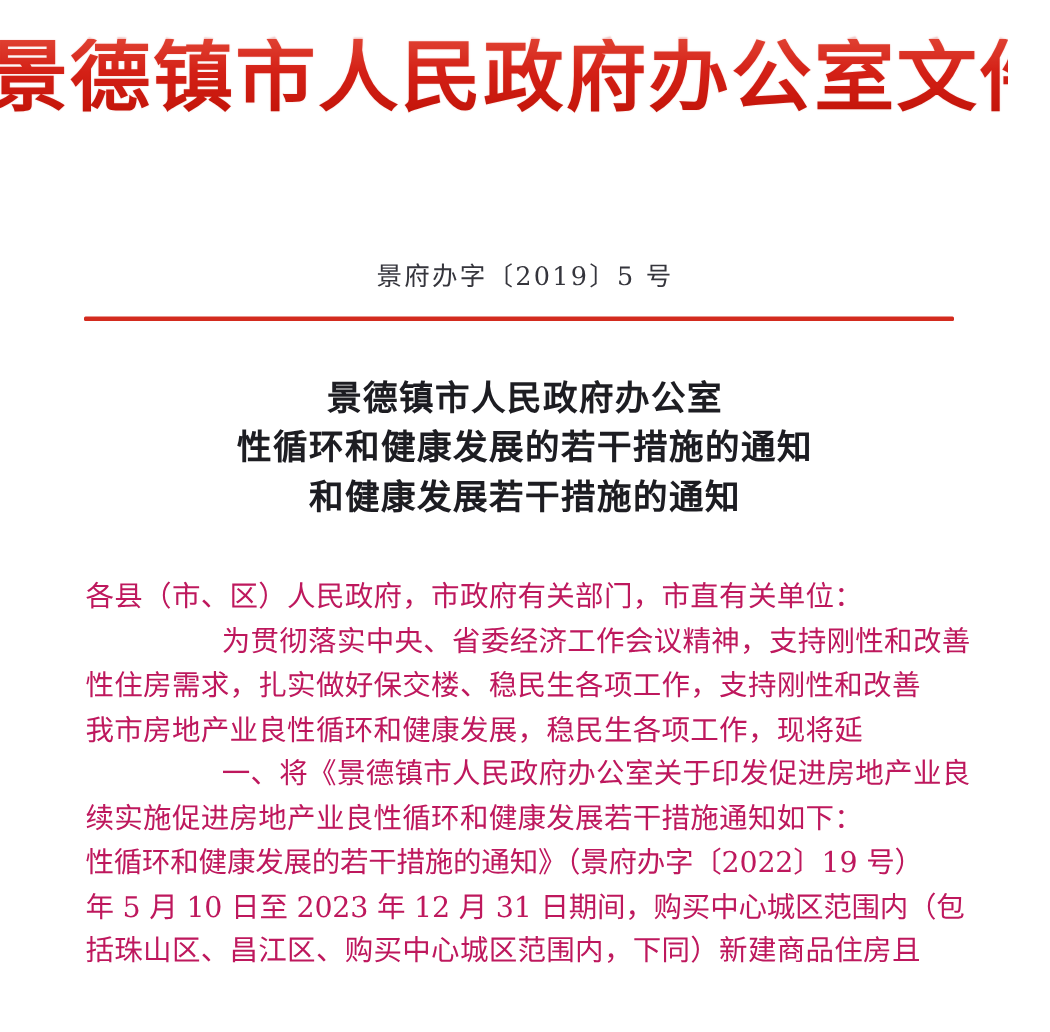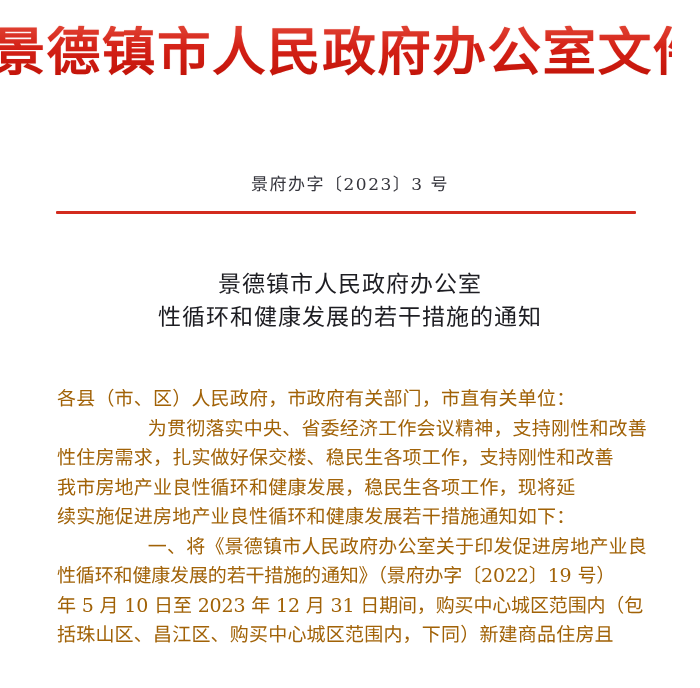--- a/index.html
+++ b/index.html
@@ -70,47 +70,47 @@
     left: 56px;
     width: 580px;
     height: 3px;
     background: #d32b1e;
     border-radius: 1px;
   }
 
   
   .doc-title {
     position: absolute;
-    top: 268px;
+    top: 249px;
     left: 0;
     width: 700px;
     text-align: center;
     font-family: "DejaVu Serif", "Liberation Serif", serif;
-    font-weight: 400;
+    font-weight: 700;
     font-size: 23px;
     line-height: 33px;
     letter-spacing: 1px;
     color: #1d1d22;
   }
   .doc-title .tline {
     display: block;
     white-space: nowrap;
   }
 
   
   .body-text {
     position: absolute;
     top: 384px;
     left: 57px;
     width: 590px;
     font-family: "DejaVu Serif", "Liberation Serif", serif;
     font-size: 19px;
     line-height: 29.5px;
     letter-spacing: 0.2px;
-    color: #a16207;
+    color: #be185d;
   }
   .body-line {
     display: block;
     white-space: nowrap;
   }
   .body-line.indent {
     text-indent: 38px;
     text-align: right;
   }
   .body-line.tight {
@@ -119,34 +119,35 @@
 </style>
 </head>
 <body>
 
 <div class="page">
 
   <div class="masthead">
     <span class="masthead-title">景德镇市人民政府办公室文件</span>
   </div>
 
-  <div class="doc-number">景府办字〔2023〕3 号</div>
+  <div class="doc-number">景府办字〔2019〕5 号</div>
 
   <div class="red-rule"></div>
 
   <div class="doc-title">
     <span class="tline">景德镇市人民政府办公室</span>
     <span class="tline">性循环和健康发展的若干措施的通知</span>
+    <span class="tline">和健康发展若干措施的通知</span>
   </div>
 
   <div class="body-text">
     <span class="body-line">各县（市、区）人民政府，市政府有关部门，市直有关单位：</span>
     <span class="body-line indent">为贯彻落实中央、省委经济工作会议精神，支持刚性和改善</span>
     <span class="body-line">性住房需求，扎实做好保交楼、稳民生各项工作，支持刚性和改善</span>
     <span class="body-line">我市房地产业良性循环和健康发展，稳民生各项工作，现将延</span>
+    <span class="body-line indent">一、将《景德镇市人民政府办公室关于印发促进房地产业良</span>
     <span class="body-line">续实施促进房地产业良性循环和健康发展若干措施通知如下：</span>
-    <span class="body-line indent">一、将《景德镇市人民政府办公室关于印发促进房地产业良</span>
     <span class="body-line tight">性循环和健康发展的若干措施的通知》（景府办字〔2022〕19 号）</span>
     <span class="body-line tight">年 5 月 10 日至 2023 年 12 月 31 日期间，购买中心城区范围内（包</span>
     <span class="body-line">括珠山区、昌江区、购买中心城区范围内，下同）新建商品住房且</span>
   </div>
 
 </div>
 
 </body></html>

